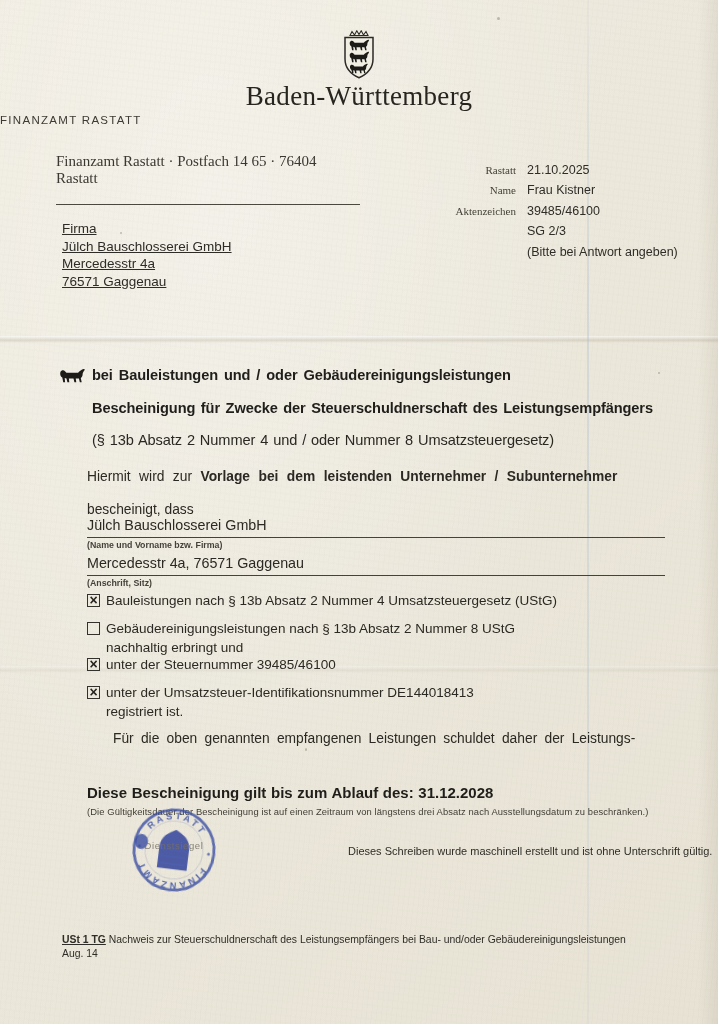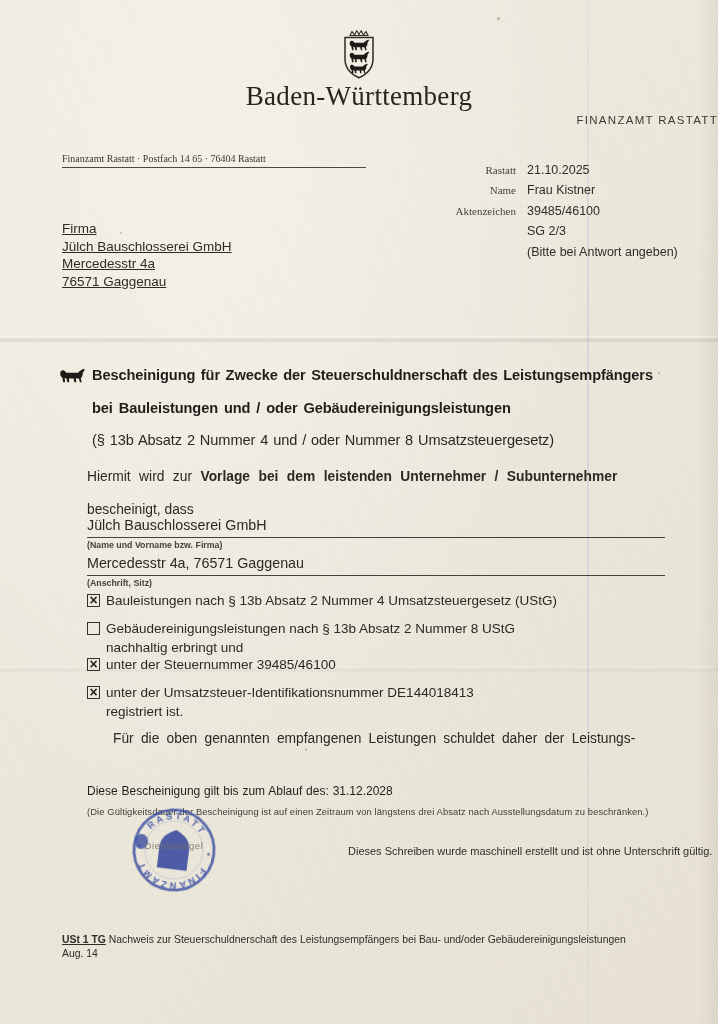--- a/index.html
+++ b/index.html
@@ -21,26 +21,26 @@
   .crease-v{position:absolute;top:0;height:100%;width:2px;pointer-events:none;
     background:linear-gradient(180deg, rgba(175,190,210,.10), rgba(175,190,210,.38) 30%, rgba(175,190,210,.30) 70%, rgba(175,190,210,.12));}
   .edge-r{position:absolute;top:0;right:0;height:100%;width:20px;pointer-events:none;
     background:linear-gradient(90deg, rgba(120,110,90,0), rgba(120,110,90,.10));}
   .speck{position:absolute;border-radius:50%;background:rgba(95,88,70,.35);pointer-events:none;}
 
   
   .coat{position:absolute;left:340px;top:30px;}
   .state-name{position:absolute;left:0;top:81px;width:100%;text-align:center;
     font-family:"Liberation Serif",serif;font-size:27px;color:#262520;letter-spacing:.3px;}
-  .office-name{position:absolute;left:0;top:114px;width:100%;text-align:right;
+  .office-name{position:absolute;left:0;top:114px;width:100%;text-align:left;
     font-size:11.5px;letter-spacing:1.3px;color:#3c3a34;}
 
-  .sender-line{position:absolute;left:62px;top:153px;width:304px;
-    font-family:"Liberation Serif",serif;font-size:10px;color:#3a3832;
-    border-bottom:1.3px solid #4b4840;padding-bottom:3px;}
+  .sender-line{position:absolute;left:56px;top:153px;width:304px;
+    font-family:"Liberation Serif",serif;font-size:15px;color:#3a3832;
+    border-bottom:1.3px solid #4b4840;padding-bottom:17px;}
 
   .info-block{position:absolute;left:398px;top:163px;font-size:12.5px;color:#2f2d28;}
   .info-row{display:flex;height:20.4px;align-items:baseline;}
   .info-label{width:118px;text-align:right;font-family:"Liberation Serif",serif;font-size:11px;color:#45423a;}
   .info-value{margin-left:11px;}
 
   .recipient{position:absolute;left:62px;top:220px;font-size:13.5px;line-height:17.5px;color:#2e2c27;text-decoration:underline;}
 
   
   .lion-badge{position:absolute;left:58px;top:368px;}
@@ -57,21 +57,21 @@
 
   .field{position:absolute;left:87px;width:578px;}
   .field-value{font-size:14.3px;color:#2b2923;padding-bottom:4px;border-bottom:1.4px solid #45423a;}
   .field-caption{font-size:8.8px;color:#45423c;margin-top:2px;font-weight:bold;}
 
   .cb-row{position:absolute;left:87px;width:585px;font-size:13.5px;line-height:18.5px;color:#2b2923;}
   .cb-box{position:absolute;left:0;top:2px;width:11px;height:11px;border:1.3px solid #33312b;
     font-size:14px;line-height:10px;text-align:center;color:#26241f;font-weight:bold;}
   .cb-text{display:block;margin-left:19px;}
 
-  .validity-bold{position:absolute;left:87px;top:784px;font-size:12px;font-weight:normal;color:#1f1e1a;word-spacing:.5px;text-align:right;}
+  .validity-bold{position:absolute;left:87px;top:784px;font-size:15px;font-weight:bold;color:#1f1e1a;word-spacing:.5px;text-align:right;}
   .validity-note{position:absolute;left:87px;top:806px;font-size:9.4px;color:#403d36;letter-spacing:.1px;}
 
   
   .stamp-wrap{position:absolute;left:124px;top:806px;width:100px;height:88px;}
   .stamp-svg{filter:blur(.35px);opacity:.93;}
   .stamp-faint{position:absolute;left:2px;top:34px;width:96px;font-size:9.5px;color:rgba(118,112,100,.85);
     letter-spacing:.6px;text-align:center;}
   .stamp-blob{position:absolute;left:11px;top:28px;width:13px;height:15px;background:#3a4da2;opacity:.8;
     border-radius:45% 55% 50% 50%;transform:rotate(14deg);filter:blur(.4px);}
 
@@ -144,22 +144,22 @@
     <div>Firma</div>
     <div>Jülch Bauschlosserei GmbH</div>
     <div>Mercedesstr 4a</div>
     <div>76571 Gaggenau</div>
   </div>
 
   <svg class="lion-badge" width="28" height="16" viewBox="0 0 30 17">
     <use href="#lion-sym" width="30" height="17"></use>
   </svg>
   <div class="heading">
+    <div class="h-line h2l">bei Bauleistungen und / oder Gebäudereinigungsleistungen</div>
     <div class="h-line h1l">Bescheinigung für Zwecke der Steuerschuldnerschaft des Leistungsempfängers</div>
-    <div class="h-line h2l">bei Bauleistungen und / oder Gebäudereinigungsleistungen</div>
     <div class="h-line h3l">(§ 13b Absatz 2 Nummer 4 und / oder Nummer 8 Umsatzsteuergesetz)</div>
   </div>
 
   <div class="para p-wide" style="top:460px"><span>Hiermit wird zur </span><b>Vorlage bei dem leistenden Unternehmer / Subunternehmer</b></div>
   <div class="para" style="top:493px">bescheinigt, dass</div>
 
   <div class="field" style="top:517px">
     <div class="field-value">Jülch Bauschlosserei GmbH</div>
     <div class="field-caption">(Name und Vorname bzw. Firma)</div>
   </div>

